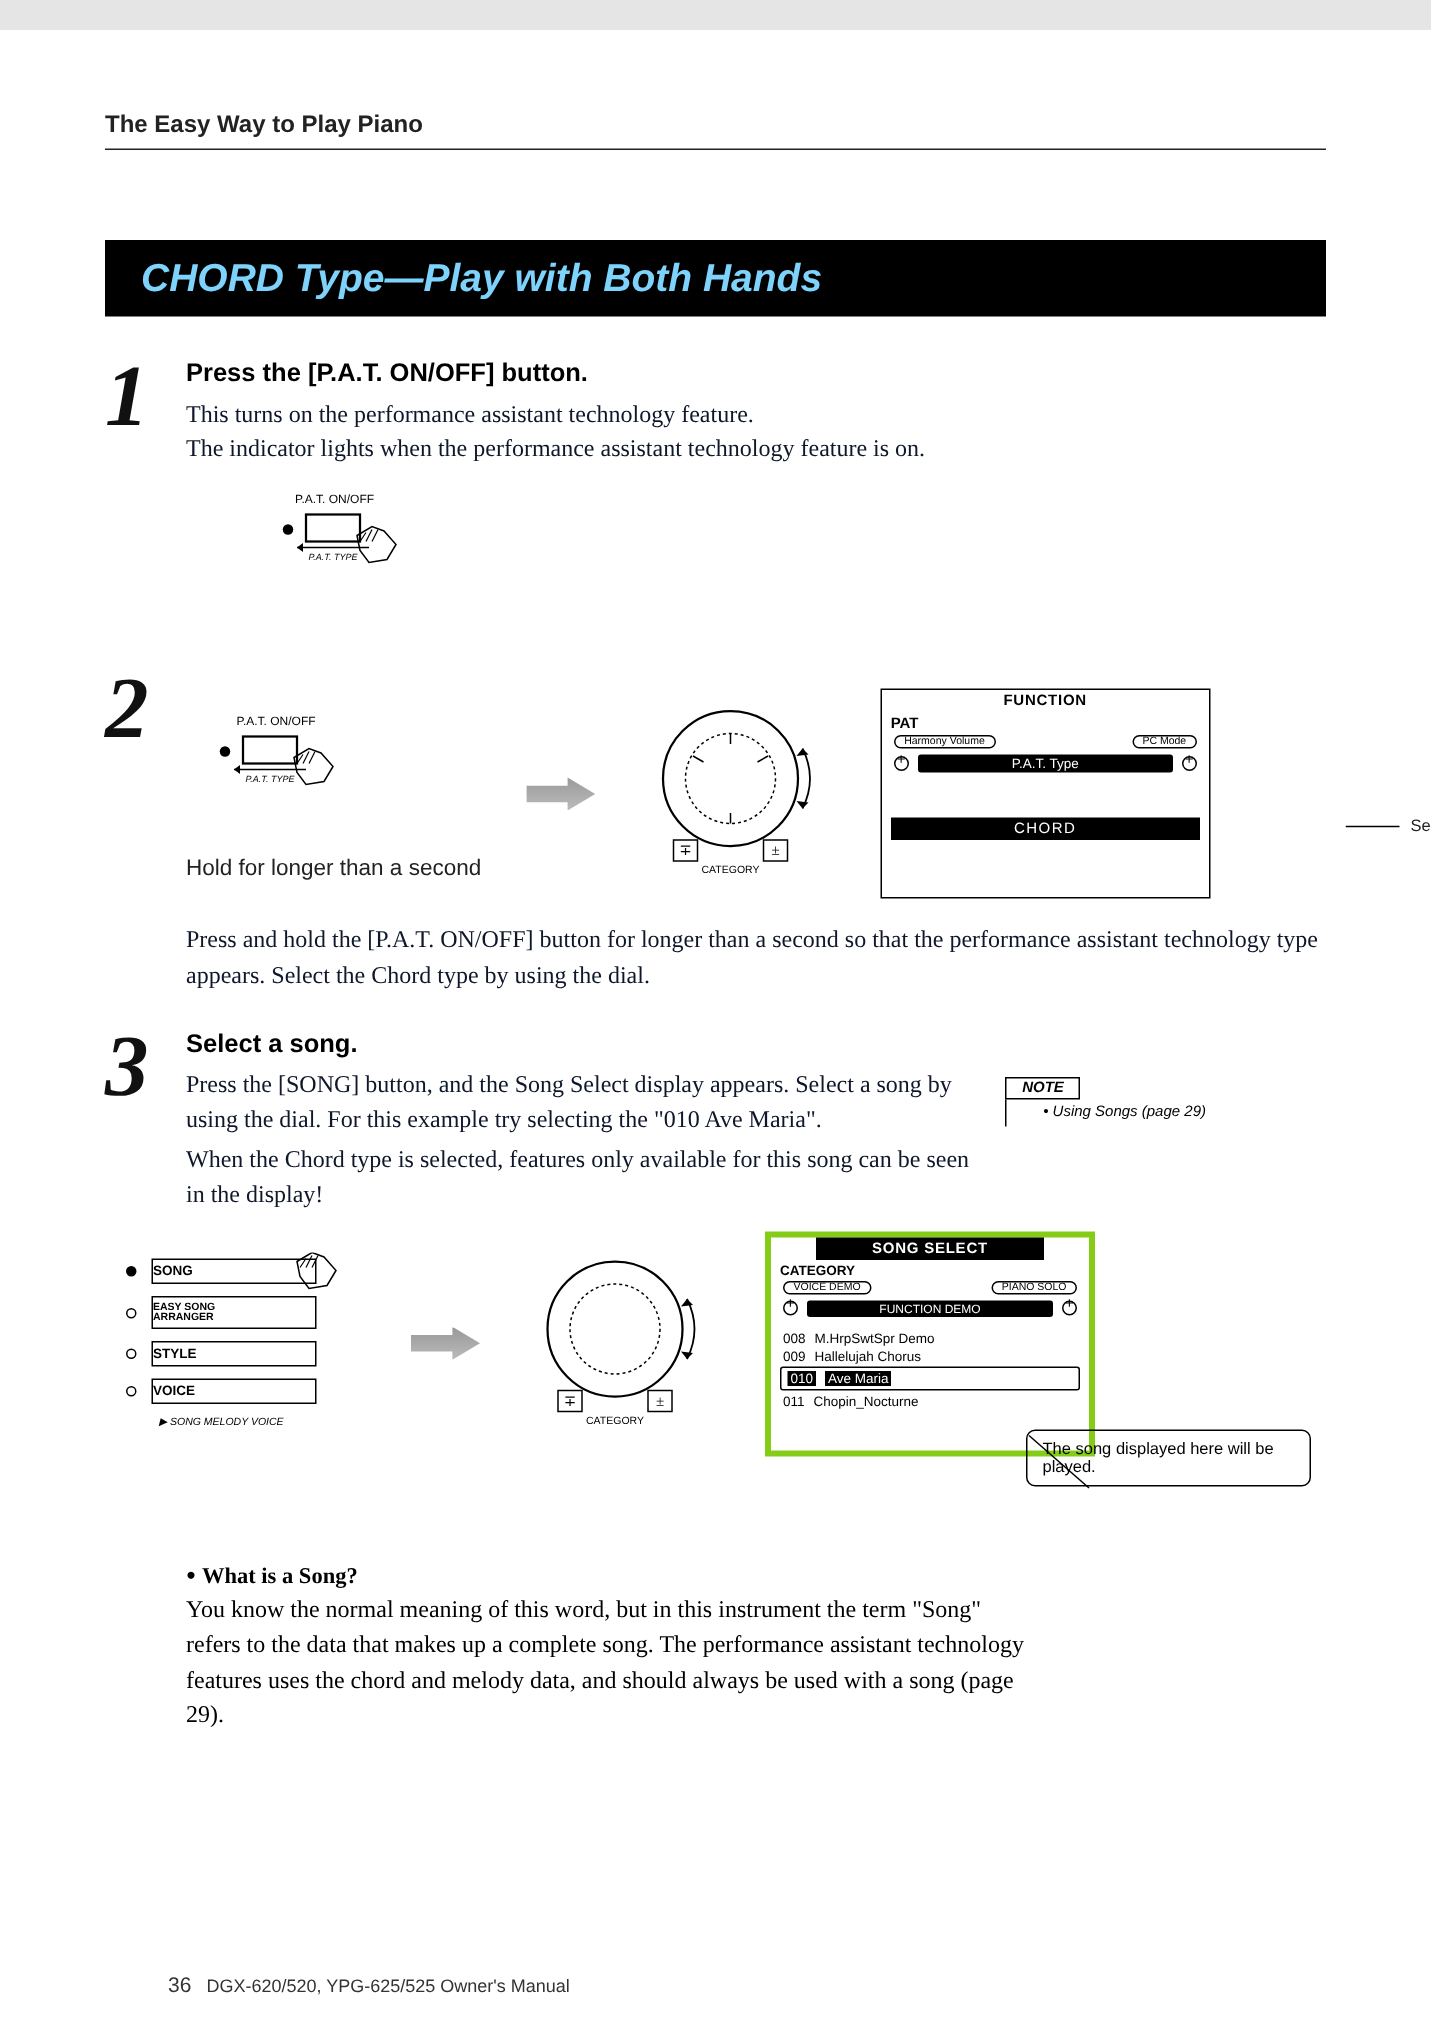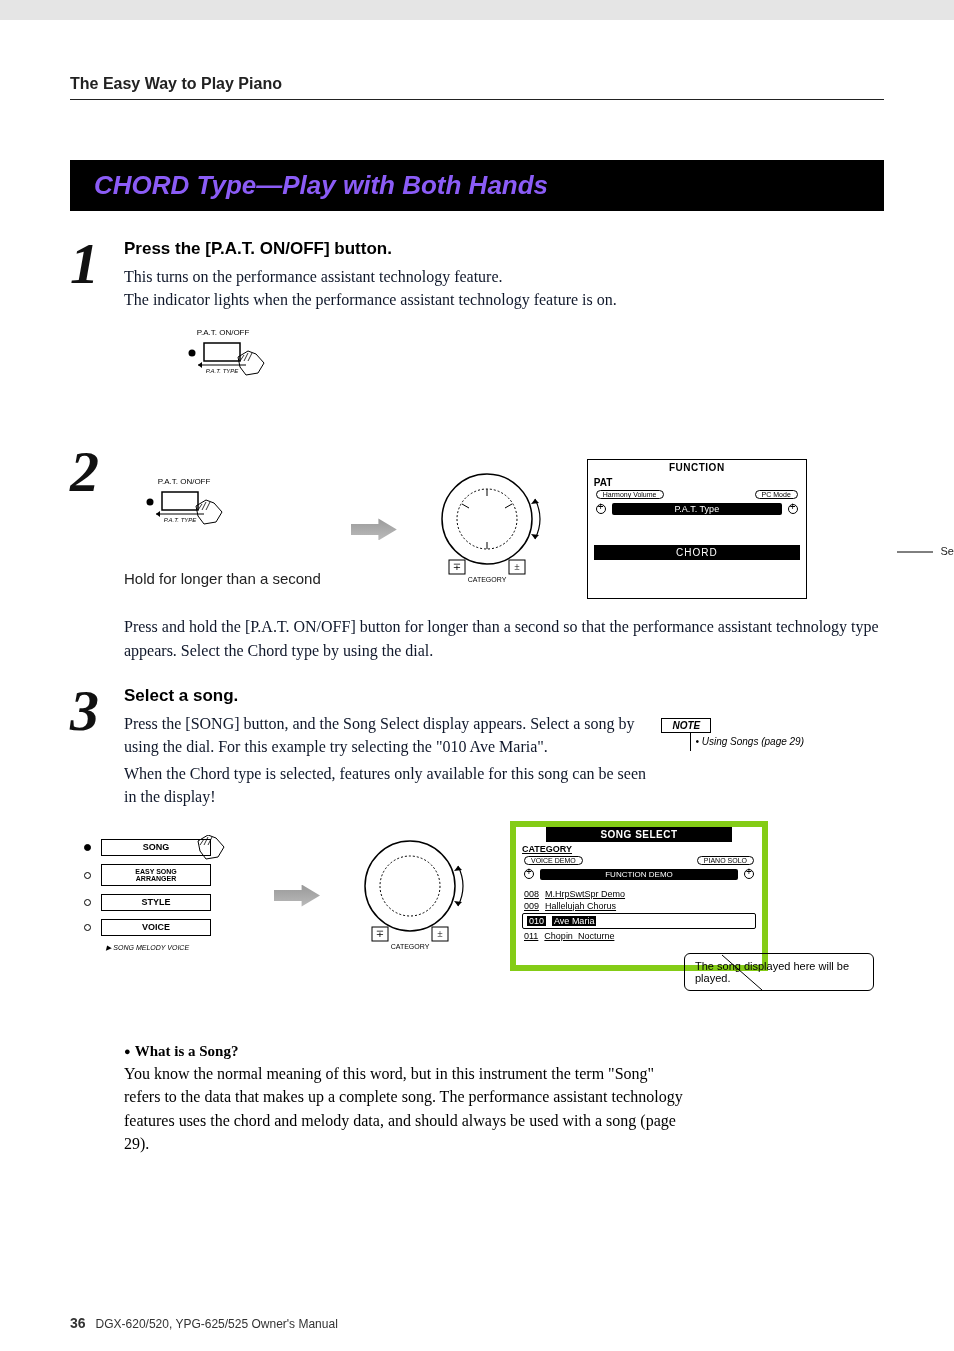--- a/index.html
+++ b/index.html
@@ -21,21 +21,21 @@
     font-family: Arial, "Helvetica Neue", Helvetica, sans-serif;
     font-weight: bold;
     font-size: 16px;
     color: #222;
     border-bottom: 1px solid #222;
     padding-bottom: 6px;
     margin-bottom: 60px;
   }
   .banner {
     background: #000;
-    color: #8b5cf6;
+    color: #7dd3fc;
     font-family: Arial, "Helvetica Neue", Helvetica, sans-serif;
     font-size: 26px;
     font-weight: bold;
     font-style: italic;
     padding: 10px 24px;
     margin-bottom: 28px;
   }
   .step {
     display: flex;
     gap: 14px;
@@ -123,64 +123,64 @@
     display:flex;
     align-items:center;
     gap:30px;
     margin: 12px 0 10px 0;
   }
   .button-stack { width:160px; }
   .btn-row { display:flex; align-items:center; gap:10px; margin-bottom:8px; }
   .btn-led { width:7px;height:7px;border-radius:50%;border:1px solid #000; }
   .btn-led.filled{ background:#000;}
   .btn-box {
-    border:1.5px solid #000; width:110px; text-align:center;
+    border:1.5px solid #000; width:110px; text-align:left;
     font-family: Arial,Helvetica,sans-serif; font-size:9px; font-weight:bold;
     padding:3px 0; line-height:1;
   }
   .btn-sublabel { font-family: Arial,Helvetica,sans-serif; font-size:7px; font-style:italic; margin-left:22px; }
   .song-lcd {
-    border:6px solid #84cc16; width:258px; height:150px;
+    border:4px solid #84cc16; width:220px; height:150px;
     font-family: Arial,Helvetica,sans-serif; font-size:9px;
-    background:#fff; position:relative;text-decoration:underline;
+    background:#fff; position:relative;
   }
   .song-item { display:flex; gap:6px; padding:1px 8px; font-size:9px; }
   .song-item.sel { border:1.5px solid #000; margin:1px 6px; border-radius:2px; padding:2px 4px; }
   .song-item.sel .num,.song-item.sel .nm{ background:#000;color:#fff;padding:0 2px;}
   .song-callout {
     border:1px solid #000; border-radius:6px;
     font-family: Arial,Helvetica,sans-serif; font-size:11px;
     padding:6px 10px; width:190px; margin-left:560px; margin-top:-28px;
     position:relative;
   }
   .note-box {
     position:absolute; right:80px;
     font-family: Arial,Helvetica,sans-serif; font-size:10px;
   }
   .note-header {
     border:1px solid #000; padding:1px 10px; font-style:italic; font-weight:bold;
     display:inline-block; background:#fff;
   }
-  .note-body { font-style:italic; padding-left:4px; border-left:1px solid #000; margin-top:-1px; padding-top:4px; padding-bottom:4px;margin-left:29px;}
+  .note-body { font-style:italic; padding-left:24px; border-left:1px solid #000; margin-top:-1px; padding-top:4px; padding-bottom:4px;}
   .what-song {
     margin-top: 50px;
     margin-left: 54px;
     font-size: 16px;
     line-height: 1.45;
     max-width: 560px;
   }
   .what-heading { font-weight: bold; font-size: 15px; }
   .bullet { font-size: 11px; vertical-align: middle; padding-right:4px;}
   .footer {
     position:absolute;
     bottom:40px; left:70px;
     font-family: Arial,Helvetica,sans-serif;
     font-size:12px; color:#333;
   }
-  .footer .pg { font-weight:bold; font-size:14px; }
+  .footer .pg { font-weight:normal; font-size:14px;margin-left:42px; }
 </style>
 </head>
 <body>
 
 <div class="page">
 
   <div class="section-heading">The Easy Way to Play Piano</div>
 
   <div class="banner">CHORD Type—Play with Both Hands</div>
 

